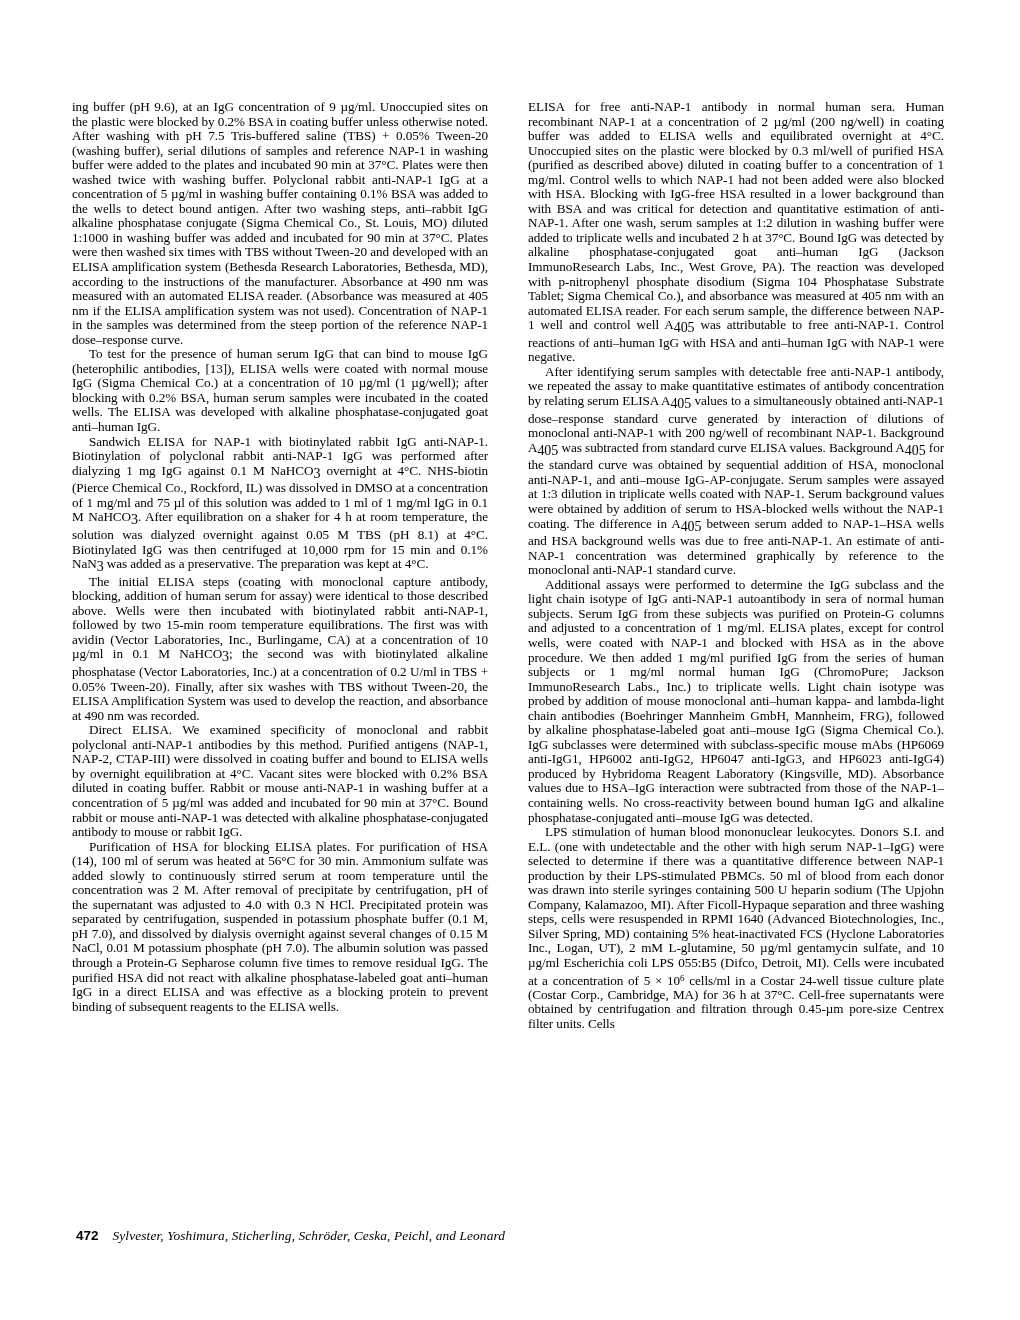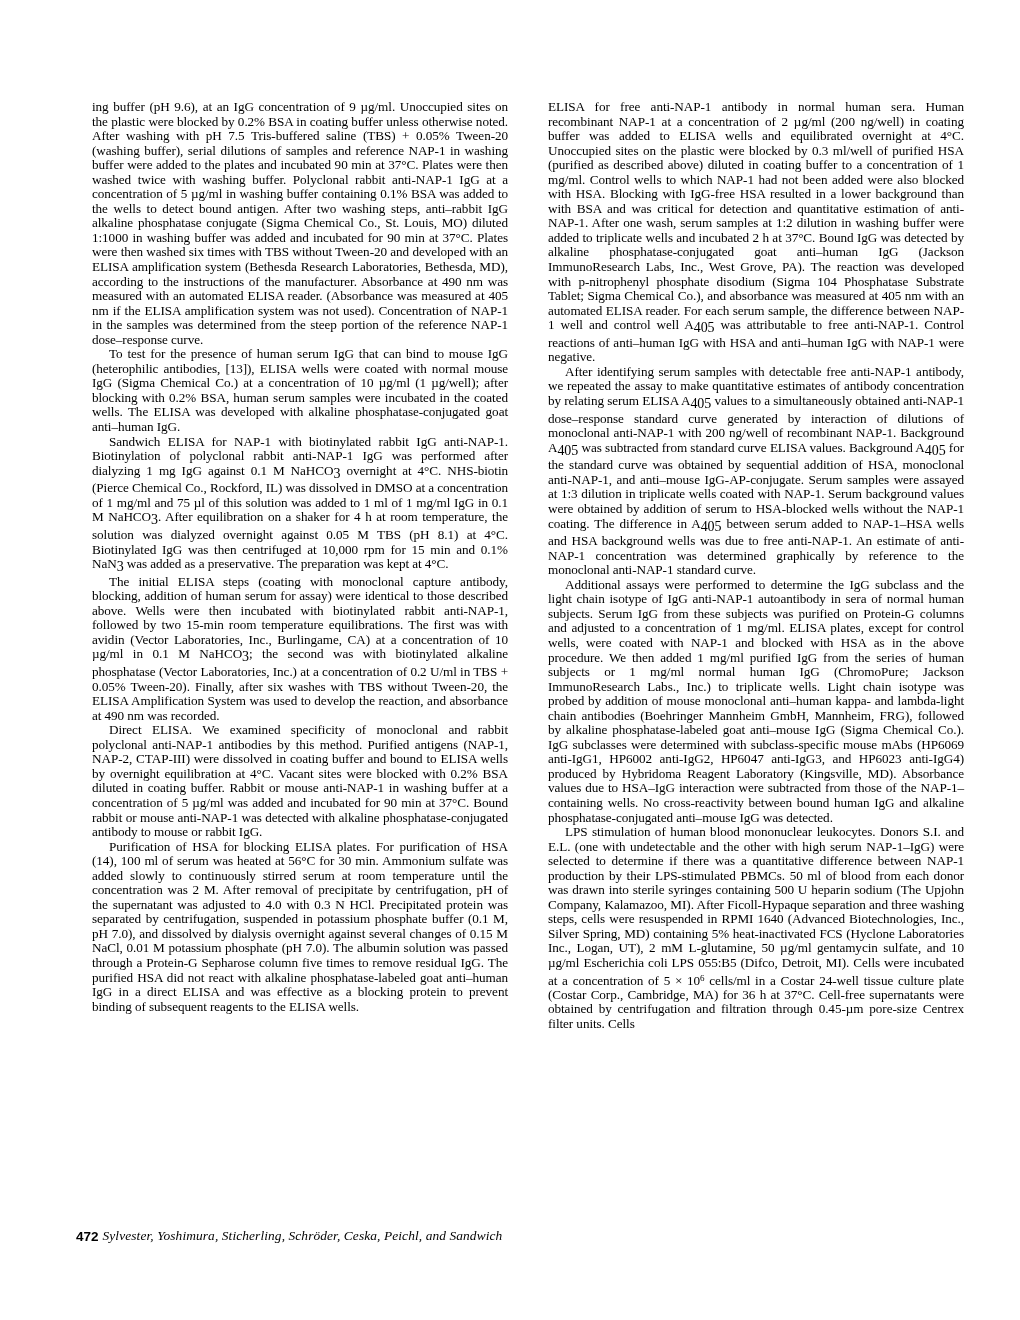--- a/index.html
+++ b/index.html
@@ -17,21 +17,21 @@
   }
   .page {
     position: absolute;
     left: 0;
     top: 0;
     width: 1020px;
     height: 1320px;
   }
   .columns {
     position: absolute;
-    left: 92px;
+    left: 72px;
     top: 100px;
     width: 872px;
     display: flex;
     gap: 40px;
   }
   .col {
     width: 416px;
   }
   p {
     margin: 0;
@@ -54,22 +54,22 @@
   sup {
     font-size: 9px;
     vertical-align: 0.42em;
   }
   .footer {
     position: absolute;
     left: 76px;
     top: 1228px;
     width: 872px;
     display: flex;
-    align-items: center;
-    gap: 4px;
+    align-items: flex-start;
+    gap: 14px;
   }
   .page-num {
     font-family: "Liberation Sans", sans-serif;
     font-weight: bold;
     font-size: 13.5px;
   }
   .authors {
     font-style: italic;
     font-size: 13.4px;
     letter-spacing: 0.1px;
@@ -95,16 +95,16 @@
       <p class="para"><span class="it">ELISA for free anti-NAP-1 antibody in normal human sera.</span> Human recombinant NAP-1 at a concentration of 2 µg/ml (200 ng/well) in coating buffer was added to ELISA wells and equilibrated overnight at 4°C. Unoccupied sites on the plastic were blocked by 0.3 ml/well of purified HSA (purified as described above) diluted in coating buffer to a concentration of 1 mg/ml. Control wells to which NAP-1 had not been added were also blocked with HSA. Blocking with IgG-free HSA resulted in a lower background than with BSA and was critical for detection and quantitative estimation of anti-NAP-1. After one wash, serum samples at 1:2 dilution in washing buffer were added to triplicate wells and incubated 2 h at 37°C. Bound IgG was detected by alkaline phosphatase-conjugated goat anti–human IgG (Jackson ImmunoResearch Labs, Inc., West Grove, PA). The reaction was developed with <span class="it">p</span>-nitrophenyl phosphate disodium (Sigma 104 Phosphatase Substrate Tablet; Sigma Chemical Co.), and absorbance was measured at 405 nm with an automated ELISA reader. For each serum sample, the difference between NAP-1 well and control well A<sub>405</sub> was attributable to free anti-NAP-1. Control reactions of anti–human IgG with HSA and anti–human IgG with NAP-1 were negative.</p>
       <p class="para indent">After identifying serum samples with detectable free anti-NAP-1 antibody, we repeated the assay to make quantitative estimates of antibody concentration by relating serum ELISA A<sub>405</sub> values to a simultaneously obtained anti-NAP-1 dose–response standard curve generated by interaction of dilutions of monoclonal anti-NAP-1 with 200 ng/well of recombinant NAP-1. Background A<sub>405</sub> was subtracted from standard curve ELISA values. Background A<sub>405</sub> for the standard curve was obtained by sequential addition of HSA, monoclonal anti-NAP-1, and anti–mouse IgG-AP-conjugate. Serum samples were assayed at 1:3 dilution in triplicate wells coated with NAP-1. Serum background values were obtained by addition of serum to HSA-blocked wells without the NAP-1 coating. The difference in A<sub>405</sub> between serum added to NAP-1–HSA wells and HSA background wells was due to free anti-NAP-1. An estimate of anti-NAP-1 concentration was determined graphically by reference to the monoclonal anti-NAP-1 standard curve.</p>
       <p class="para indent">Additional assays were performed to determine the IgG subclass and the light chain isotype of IgG anti-NAP-1 autoantibody in sera of normal human subjects. Serum IgG from these subjects was purified on Protein-G columns and adjusted to a concentration of 1 mg/ml. ELISA plates, except for control wells, were coated with NAP-1 and blocked with HSA as in the above procedure. We then added 1 mg/ml purified IgG from the series of human subjects or 1 mg/ml normal human IgG (ChromoPure; Jackson ImmunoResearch Labs., Inc.) to triplicate wells. Light chain isotype was probed by addition of mouse monoclonal anti–human kappa- and lambda-light chain antibodies (Boehringer Mannheim GmbH, Mannheim, FRG), followed by alkaline phosphatase-labeled goat anti–mouse IgG (Sigma Chemical Co.). IgG subclasses were determined with subclass-specific mouse mAbs (HP6069 anti-IgG1, HP6002 anti-IgG2, HP6047 anti-IgG3, and HP6023 anti-IgG4) produced by Hybridoma Reagent Laboratory (Kingsville, MD). Absorbance values due to HSA–IgG interaction were subtracted from those of the NAP-1–containing wells. No cross-reactivity between bound human IgG and alkaline phosphatase-conjugated anti–mouse IgG was detected.</p>
       <p class="para indent"><span class="it">LPS stimulation of human blood mononuclear leukocytes.</span> Donors S.I. and E.L. (one with undetectable and the other with high serum NAP-1–IgG) were selected to determine if there was a quantitative difference between NAP-1 production by their LPS-stimulated PBMCs. 50 ml of blood from each donor was drawn into sterile syringes containing 500 U heparin sodium (The Upjohn Company, Kalamazoo, MI). After Ficoll-Hypaque separation and three washing steps, cells were resuspended in RPMI 1640 (Advanced Biotechnologies, Inc., Silver Spring, MD) containing 5% heat-inactivated FCS (Hyclone Laboratories Inc., Logan, UT), 2 mM L-glutamine, 50 µg/ml gentamycin sulfate, and 10 µg/ml <span class="it">Escherichia coli</span> LPS 055:B5 (Difco, Detroit, MI). Cells were incubated at a concentration of 5 × 10<sup>6</sup> cells/ml in a Costar 24-well tissue culture plate (Costar Corp., Cambridge, MA) for 36 h at 37°C. Cell-free supernatants were obtained by centrifugation and filtration through 0.45-µm pore-size Centrex filter units. Cells</p>
     </div>
 
   </div>
 
   <div class="footer">
     <span class="page-num">472</span>
-    <span class="authors">Sylvester, Yoshimura, Sticherling, Schröder, Ceska, Peichl, and Sandwich</span>
+    <span class="authors">Sylvester, Yoshimura, Sticherling, Schröder, Ceska, Peichl, and Leonard</span>
   </div>
 
 </div>
 
 </body></html>

